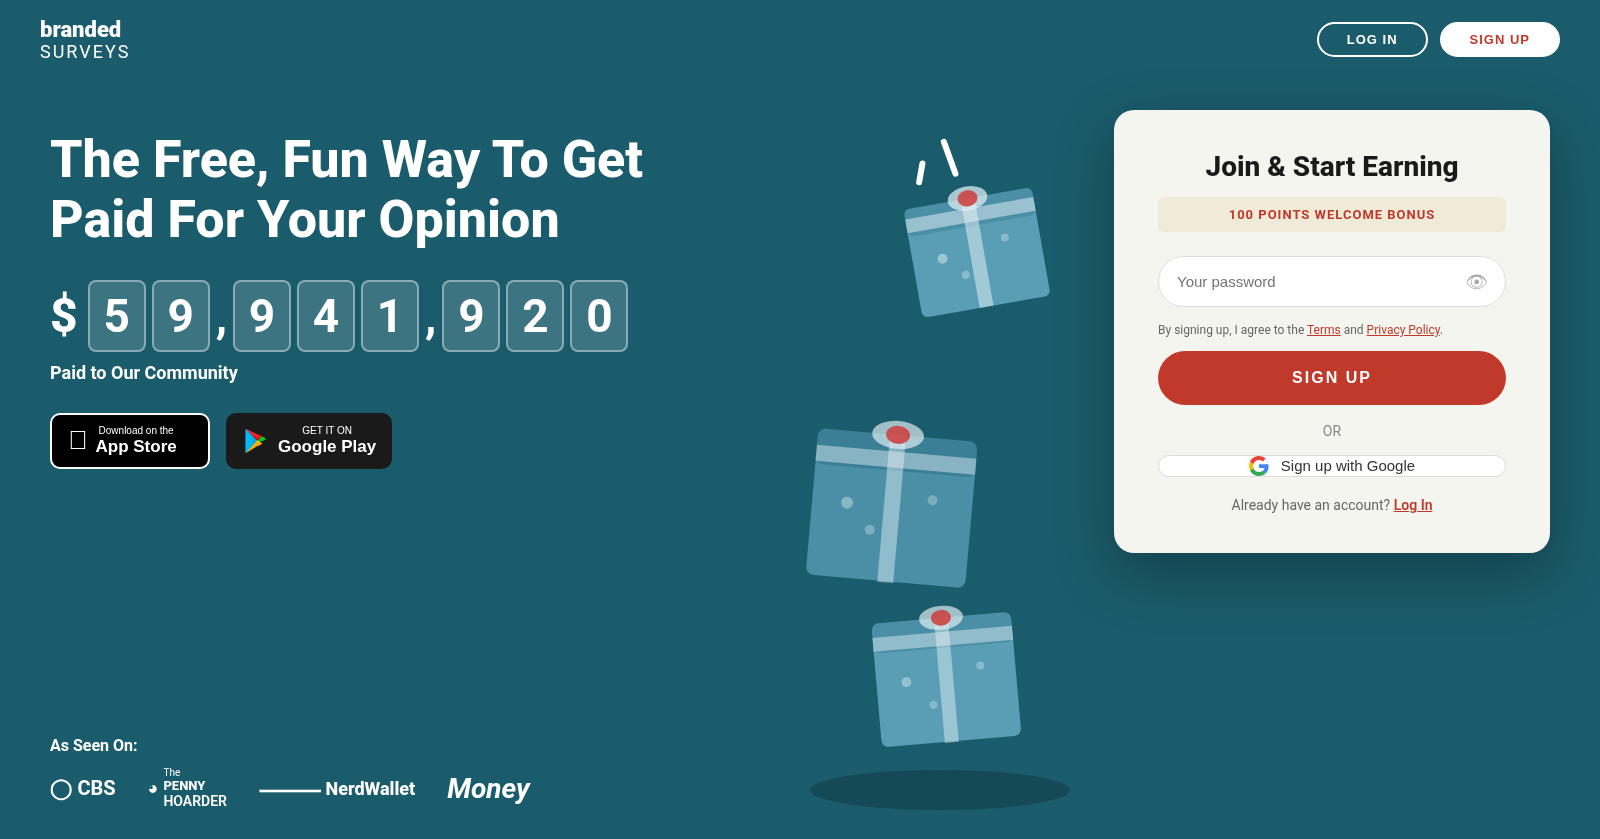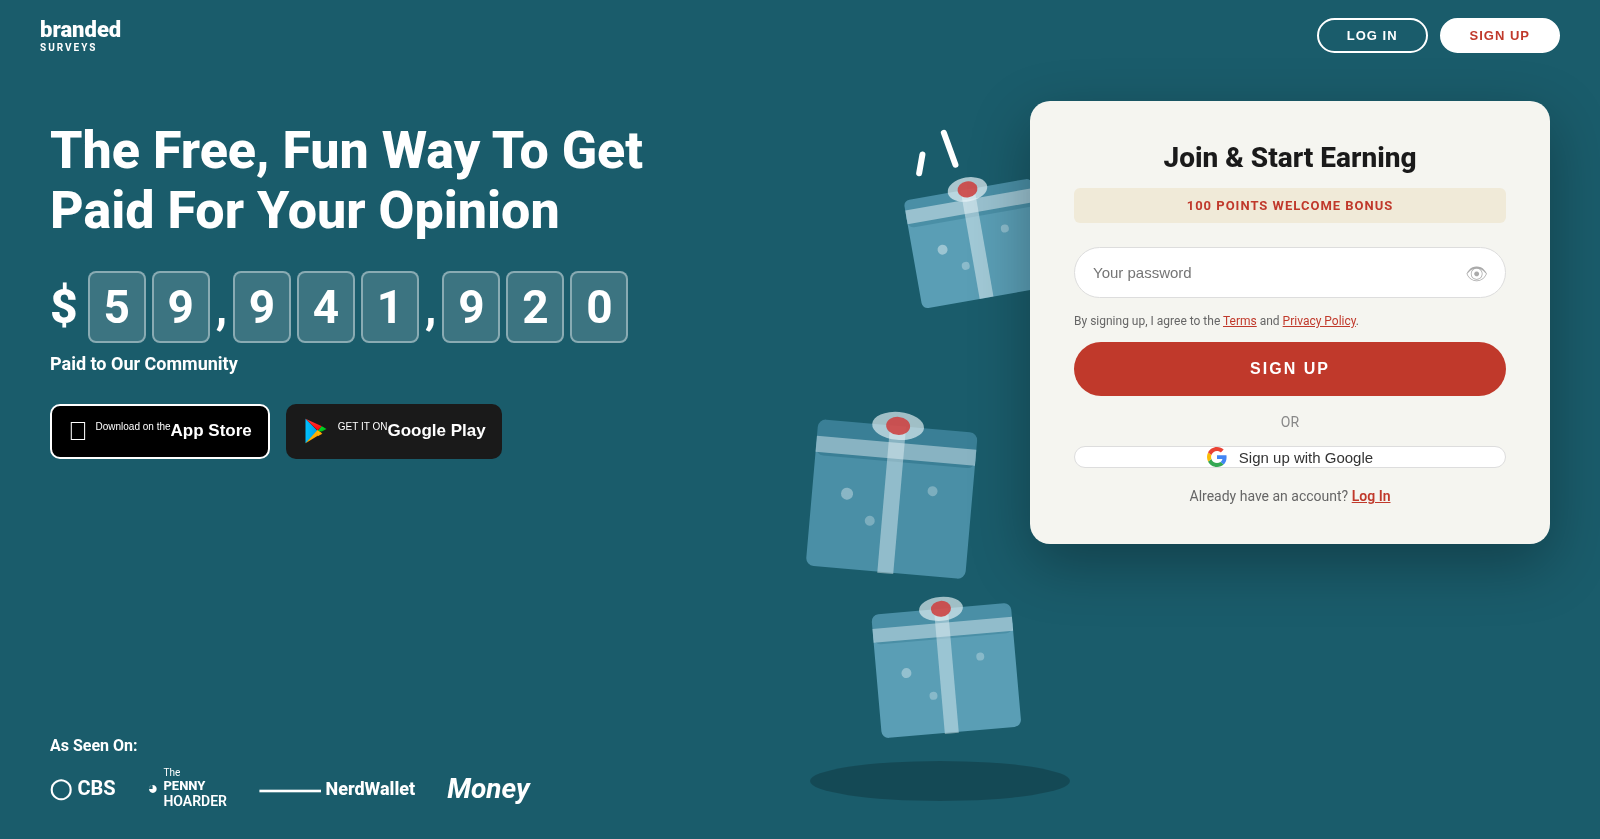--- a/index.html
+++ b/index.html
@@ -20,21 +20,21 @@
       position: relative;
       z-index: 10;
     }
     .logo {
       color: white;
       font-size: 22px;
       font-weight: 800;
       line-height: 1.1;
       text-transform: lowercase;
     }
-    .logo span { display: block; font-weight: 700; font-size: 10px; letter-spacing: 2px; text-transform: uppercase; }
+    .logo span { display: block; font-weight: 400; font-size: 18px; letter-spacing: 2px; text-transform: uppercase; }
     .header-buttons { display: flex; gap: 12px; }
     .btn-login {
       color: white;
       border: 2px solid white;
       background: transparent;
       border-radius: 50px;
       padding: 8px 28px;
       font-size: 13px;
       font-weight: 700;
       letter-spacing: 1px;
@@ -126,21 +126,21 @@
       border: 2px solid white;
       display: flex;
       align-items: center;
       gap: 8px;
       padding: 10px 16px;
       cursor: pointer;
       text-decoration: none;
       color: white;
       min-width: 160px;
     }
-    .app-btn-text { display: flex; flex-direction: row; }
+    .app-btn-text { display: flex; flex-direction: column; }
     .app-btn-small { font-size: 10px; line-height: 1.2; }
     .app-btn-big { font-size: 17px; font-weight: 700; line-height: 1.2; }
     .google-btn {
       background: #1a1a1a;
       border: none;
     }
     .google-play-icon {
       width: 28px;
       height: 28px;
     }
@@ -171,21 +171,21 @@
       display: flex;
       align-items: center;
       gap: 5px;
     }
     .media-logo.cbs { font-size: 20px; }
     .media-logo.money { font-style: italic; font-size: 28px; }
     .media-logo.nerdwallet { font-size: 16px; font-weight: 800; display: flex; align-items: center; gap: 4px; }
     .media-logo.penny { font-size: 14px; font-weight: 600; }
     
     .right-panel {
-      width: 520px;
+      width: 436px;
       background: #f5f5f0;
       border-radius: 20px;
       padding: 40px 44px;
       margin-left: 20px;
       flex-shrink: 0;
       position: relative;
       z-index: 10;
       box-shadow: 0 20px 60px rgba(0,0,0,0.3);
     }
     .form-title {

